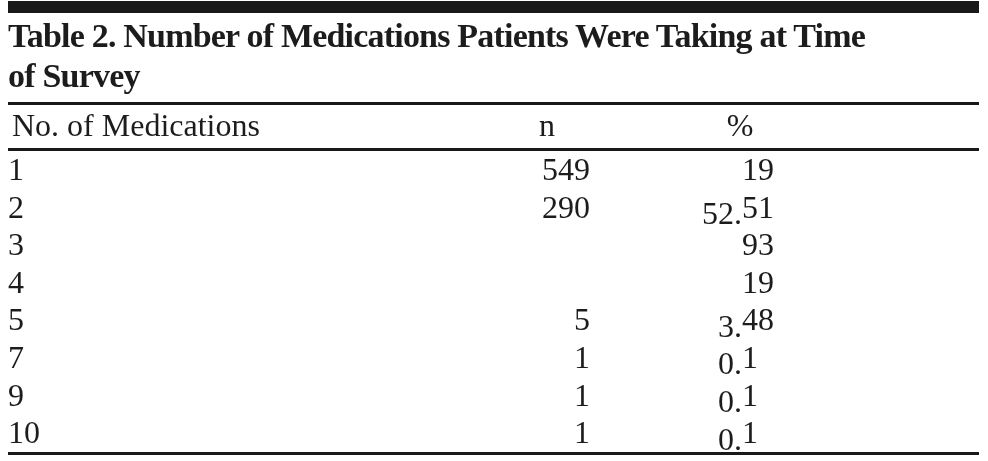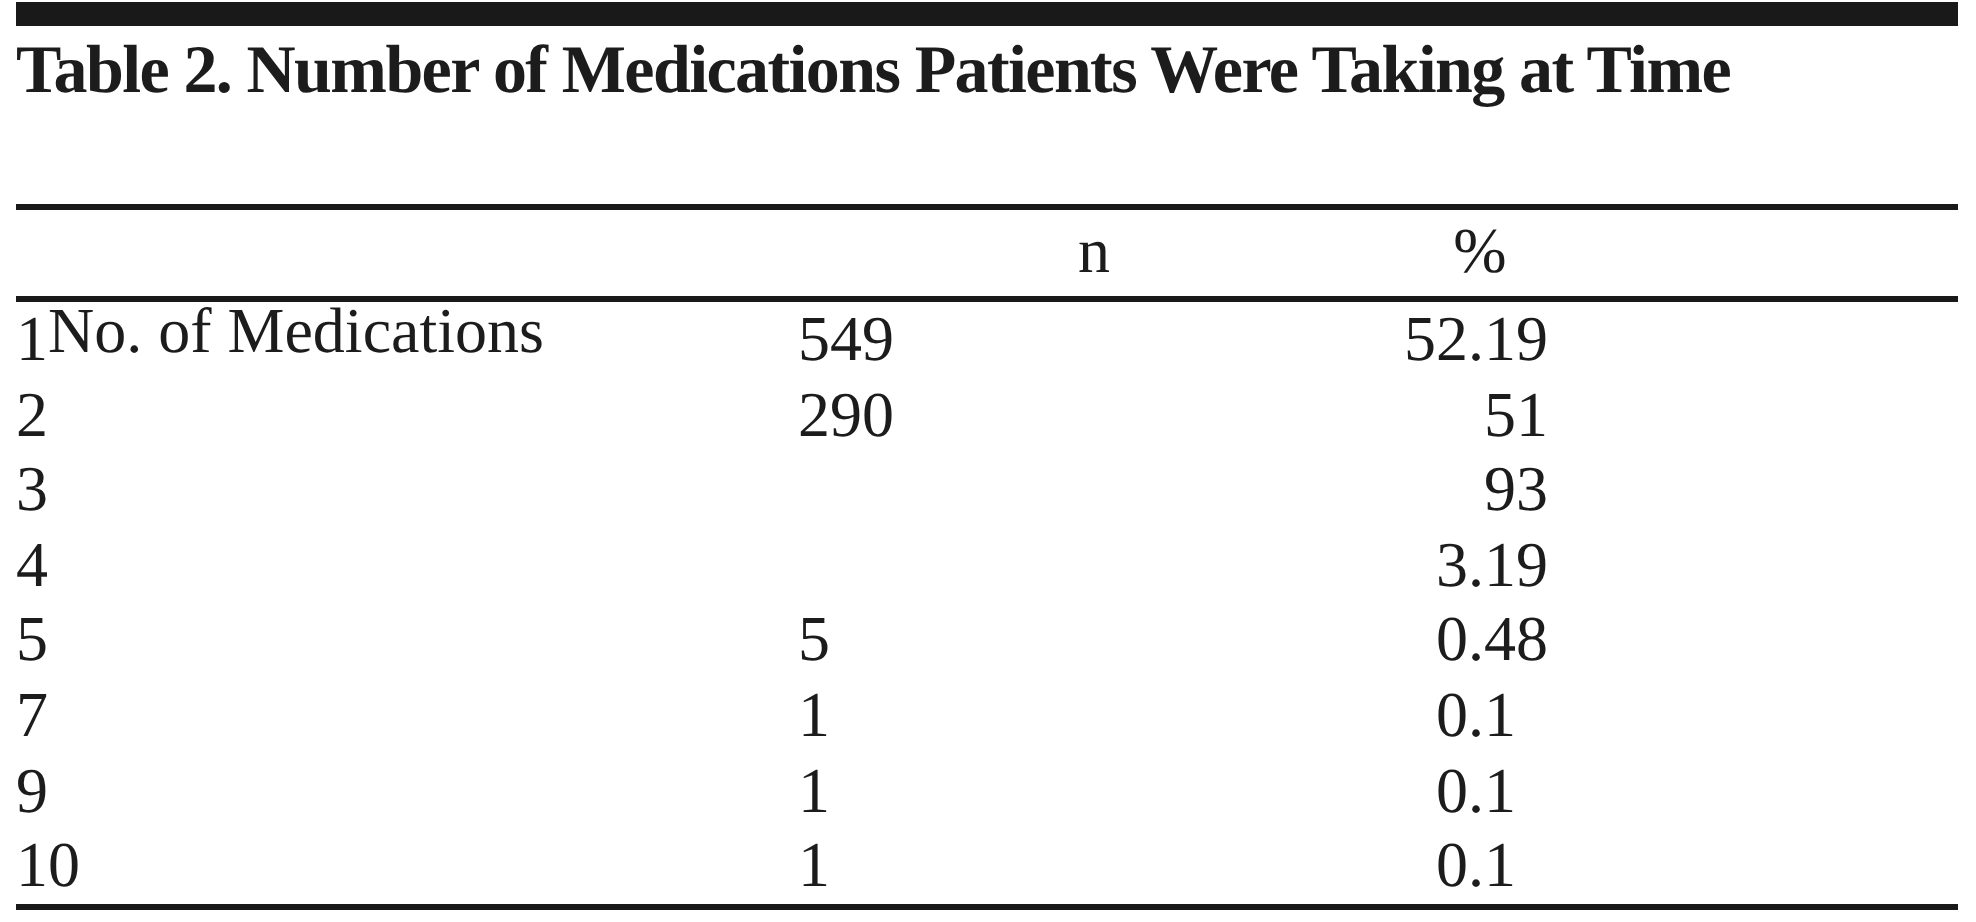--- a/index.html
+++ b/index.html
@@ -41,47 +41,48 @@
   .rule-thin   { top: 102px;   height: 2.5px; }
   .rule-mid    { top: 147.5px; height: 3.5px; }
   .rule-bottom { top: 452px;   height: 3px;   }
   .header-row {
     position: absolute;
     top: 104px; left: 0;
     width: 100%; height: 43px;
     line-height: 43px;
     font-size: 32px;
   }
-  .h1 { position: absolute; left: 24px; margin-top: 40px; }
+  .h1 { position: absolute; left: 12px; }
   .h2 { position: absolute; left: 480px; width: 134px; text-align: center; }
   .h3 { position: absolute; left: 673px; width: 134px; text-align: center; }
   .tbody {
     position: absolute;
     top: 151px; left: 0;
     width: 100%;
   }
   .trow {
     position: relative;
     height: 37.6px;
     line-height: 37.6px;
     font-size: 32px;
   }
   .c1  { position: absolute; left: 8px; }
-  .c2  { position: absolute; left: 399px; width: 180px; }
-  .c3i { position: absolute; left: 555px; width: 187px; text-align: right; }
+  .c2  { position: absolute; left: 410px; width: 180px; text-align: right; }
+  .c3i { position: absolute; left: 555px; width: 187px; text-align: right; margin-top: 44px; }
   .c3f { position: absolute; left: 742px; }
 </style>
 </head>
 <body>
 
 <div class="page">
   <div class="topbar"></div>
 
   <div class="title">
     <div>Table 2. Number of Medications Patients Were Taking at Time</div>
+    <div>of Survey</div>
   </div>
 
   <div class="rule rule-thin"></div>
 
   <div class="header-row">
     <span class="h1">No. of Medications</span>
     <span class="h2">n</span>
     <span class="h3">%</span>
   </div>
 

